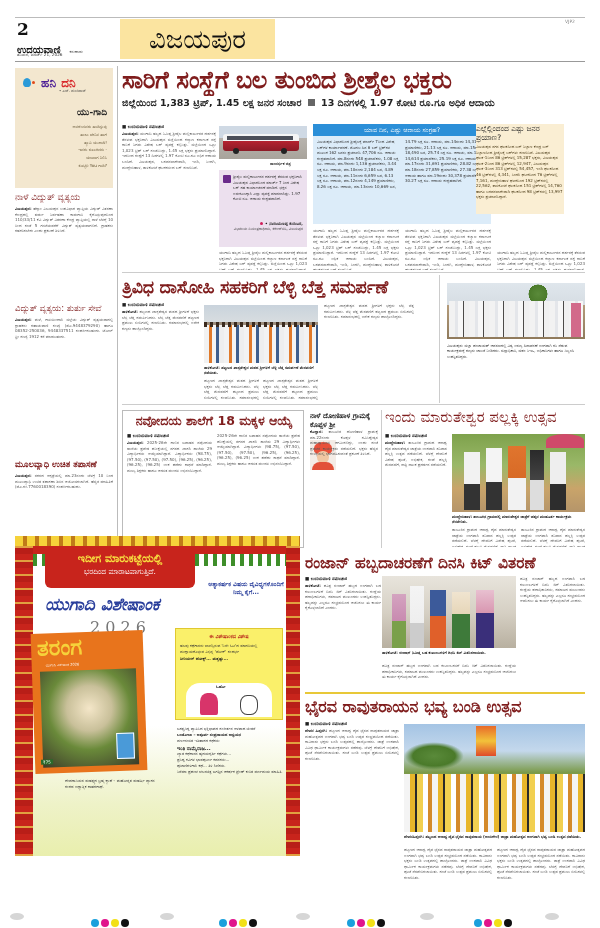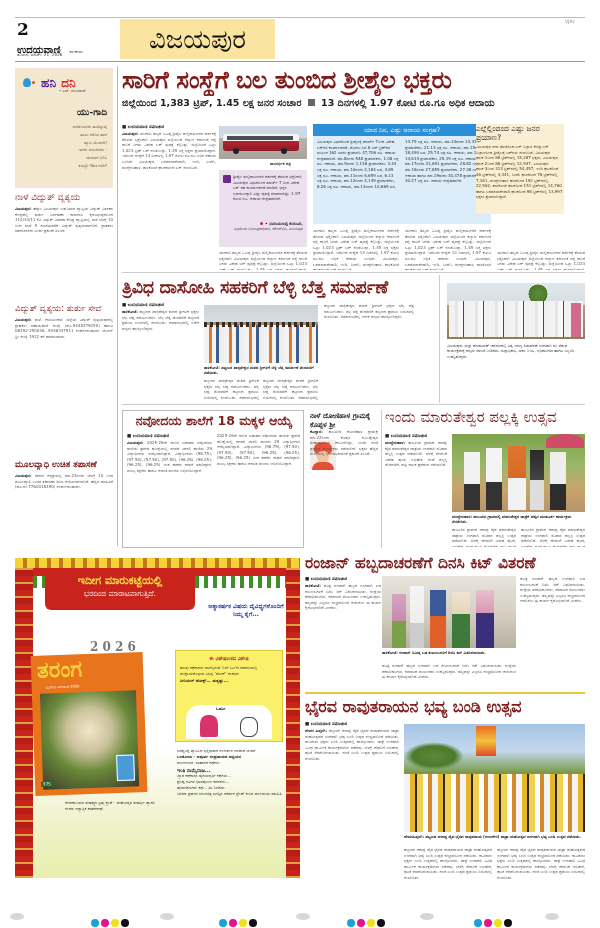--- a/index.html
+++ b/index.html
@@ -192,33 +192,34 @@
   <div style="position:absolute;left:34px;top:14px;width:16px;height:62px;background:linear-gradient(#f4f4f4 0,#f4f4f4 55%,#333 55%)"></div>
   <div style="position:absolute;left:56px;top:12px;width:18px;height:64px;background:linear-gradient(#e0752e 0,#d86a26 50%,#f2f2f2 50%)"></div>
   <div style="position:absolute;left:78px;top:16px;width:14px;height:60px;background:linear-gradient(#2a2a2a 0,#444 50%,#ddd 50%)"></div>
   <div style="position:absolute;left:98px;top:18px;width:16px;height:58px;background:linear-gradient(#eeeeee 0,#eee 55%,#2d2d2d 55%)"></div>
   <div style="position:absolute;left:94px;top:0;width:38px;height:14px;background:#d04a6a;border-radius:50% 50% 0 0"></div>
 </div>
 <div class="cap abs" style="left:452px;top:514px;width:133px;height:11px">ಮುದ್ದೇಬಿಹಾಳ: ತಾಲೂಕಿನ ಗ್ರಾಮದಲ್ಲಿ ಮಾರುತೇಶ್ವರ ಜಾತ್ರೆಗೆ ಚಪ್ಪರ ಮುಹೂರ್ತ ಕಾರ್ಯಕ್ರಮ ನೆರವೇರಿತು.</div>
 <div class="txt abs" style="left:452px;top:527px;width:64px;height:20px">ತಾಲೂಕಿನ ಗ್ರಾಮದ ಆರಾಧ್ಯ ದೈವ ಮಾರುತೇಶ್ವರ ಜಾತ್ರೆಯ ಅಂಗವಾಗಿ ಶನಿವಾರ ಪಲ್ಲಕ್ಕಿ ಉತ್ಸವ ನಡೆಯಲಿದೆ. ಬೆಳಗ್ಗೆ ದೇವರಿಗೆ ವಿಶೇಷ ಪೂಜೆ, ಅಭಿಷೇಕ, ಸಂಜೆ ಪಲ್ಲಕ್ಕಿ ಮೆರವಣಿಗೆ, ರಾತ್ರಿ ನಾಟಕ ಪ್ರದರ್ಶನ ನಡೆಯಲಿದೆ.</div>
 <div class="txt abs" style="left:521px;top:527px;width:64px;height:20px">ತಾಲೂಕಿನ ಗ್ರಾಮದ ಆರಾಧ್ಯ ದೈವ ಮಾರುತೇಶ್ವರ ಜಾತ್ರೆಯ ಅಂಗವಾಗಿ ಶನಿವಾರ ಪಲ್ಲಕ್ಕಿ ಉತ್ಸವ ನಡೆಯಲಿದೆ. ಬೆಳಗ್ಗೆ ದೇವರಿಗೆ ವಿಶೇಷ ಪೂಜೆ, ಅಭಿಷೇಕ, ಸಂಜೆ ಪಲ್ಲಕ್ಕಿ ಮೆರವಣಿಗೆ, ರಾತ್ರಿ ನಾಟಕ ಪ್ರದರ್ಶನ ನಡೆಯಲಿದೆ.</div>
 
-<div class="abs" style="left:15px;top:558px;width:285px;height:320px;background:#c8241c;overflow:hidden">
+<div class="abs" style="left:15px;top:536px;width:285px;height:320px;background:#c8241c;overflow:hidden">
   <div style="position:absolute;left:0;top:0;width:285px;height:10px;background:repeating-linear-gradient(90deg,#f6d23a 0 8px,#c07a18 8px 12px)"></div>
   <div style="position:absolute;left:0;top:10px;width:18px;height:330px;background:repeating-linear-gradient(0deg,#b81e18 0 6px,#e0a040 6px 8px,#c8241c 8px 14px)"></div>
   <div style="position:absolute;right:0;top:10px;width:14px;height:330px;background:repeating-linear-gradient(0deg,#b81e18 0 6px,#e0a040 6px 8px,#c8241c 8px 14px)"></div>
   <div style="position:absolute;left:18px;top:18px;width:253px;height:312px;background:linear-gradient(#ffffff 0,#ffffff 55%,#eef2c8 80%,#e8eea8 100%)"></div>
   <div style="position:absolute;left:18px;top:18px;width:253px;height:12px;background:repeating-linear-gradient(90deg,#3e8e2a 0 4px,transparent 4px 9px)"></div>
 
   <div style="position:absolute;left:30px;top:12px;width:150px;height:40px;background:#c8241c;border-radius:6px;text-align:center;padding-top:4px">
     <div style="font-size:11px;font-weight:bold;color:#f8e040;white-space:nowrap">ಇದೀಗ ಮಾರುಕಟ್ಟೆಯಲ್ಲಿ</div>
     <div style="font-size:7.5px;color:#fff;white-space:nowrap;margin-top:2px">ಭರದಿಂದ ಮಾರಾಟವಾಗುತ್ತಿದೆ.</div>
   </div>
   <div style="position:absolute;left:190px;top:44px;width:82px;font-size:6px;line-height:8px;font-weight:bold;color:#2a3f9c;text-align:center">ಅತ್ಯಾಕರ್ಷಕ ವಿಷಯ ವೈವಿಧ್ಯಗಳೊಂದಿಗೆ ನಿಮ್ಮ ಕೈಗೆ...</div>
-  <div style="position:absolute;left:75px;top:82px;font-size:12px;font-weight:bold;color:#777;font-family:'DejaVu Serif',serif;white-space:nowrap">2 0 2 6</div>
+  <div style="position:absolute;left:30px;top:58px;font-size:17px;font-weight:bold;color:#2a3f9c;font-style:italic;white-space:nowrap">ಯುಗಾದಿ ವಿಶೇಷಾಂಕ</div>
+  <div style="position:absolute;left:75px;top:82px;font-size:16px;font-weight:normal;color:#777;font-family:'DejaVu Serif',serif;white-space:nowrap">2 0 2 6</div>
 
   <div style="position:absolute;left:18px;top:96px;width:112px;height:140px;background:#e8741c;transform:rotate(-2deg)">
     <div style="position:absolute;left:6px;top:2px;font-size:22px;font-weight:bold;color:#f6d23a;white-space:nowrap">ತರಂಗ</div>
     <div style="position:absolute;left:14px;top:30px;font-size:3.5px;color:#fff;white-space:nowrap">ಯುಗಾದಿ ವಿಶೇಷಾಂಕ 2026</div>
     <div style="position:absolute;left:8px;top:38px;width:96px;height:96px;background:radial-gradient(circle at 50% 40%,#f4e6c8 0,#c9c09a 30%,#6a8a3a 55%,#3c3a2a 100%)"></div>
     <div style="position:absolute;left:6px;top:126px;font-size:4px;color:#fff;background:#2a6a2a;padding:0 2px">₹75</div>
     <div style="position:absolute;left:82px;top:102px;width:18px;height:26px;background:#4a9ad8;border:1px solid #fff"></div>
   </div>
 
   <div style="position:absolute;left:160px;top:92px;width:108px;height:92px;background:#faf06a;border:1px solid #e0c830;padding:4px">

